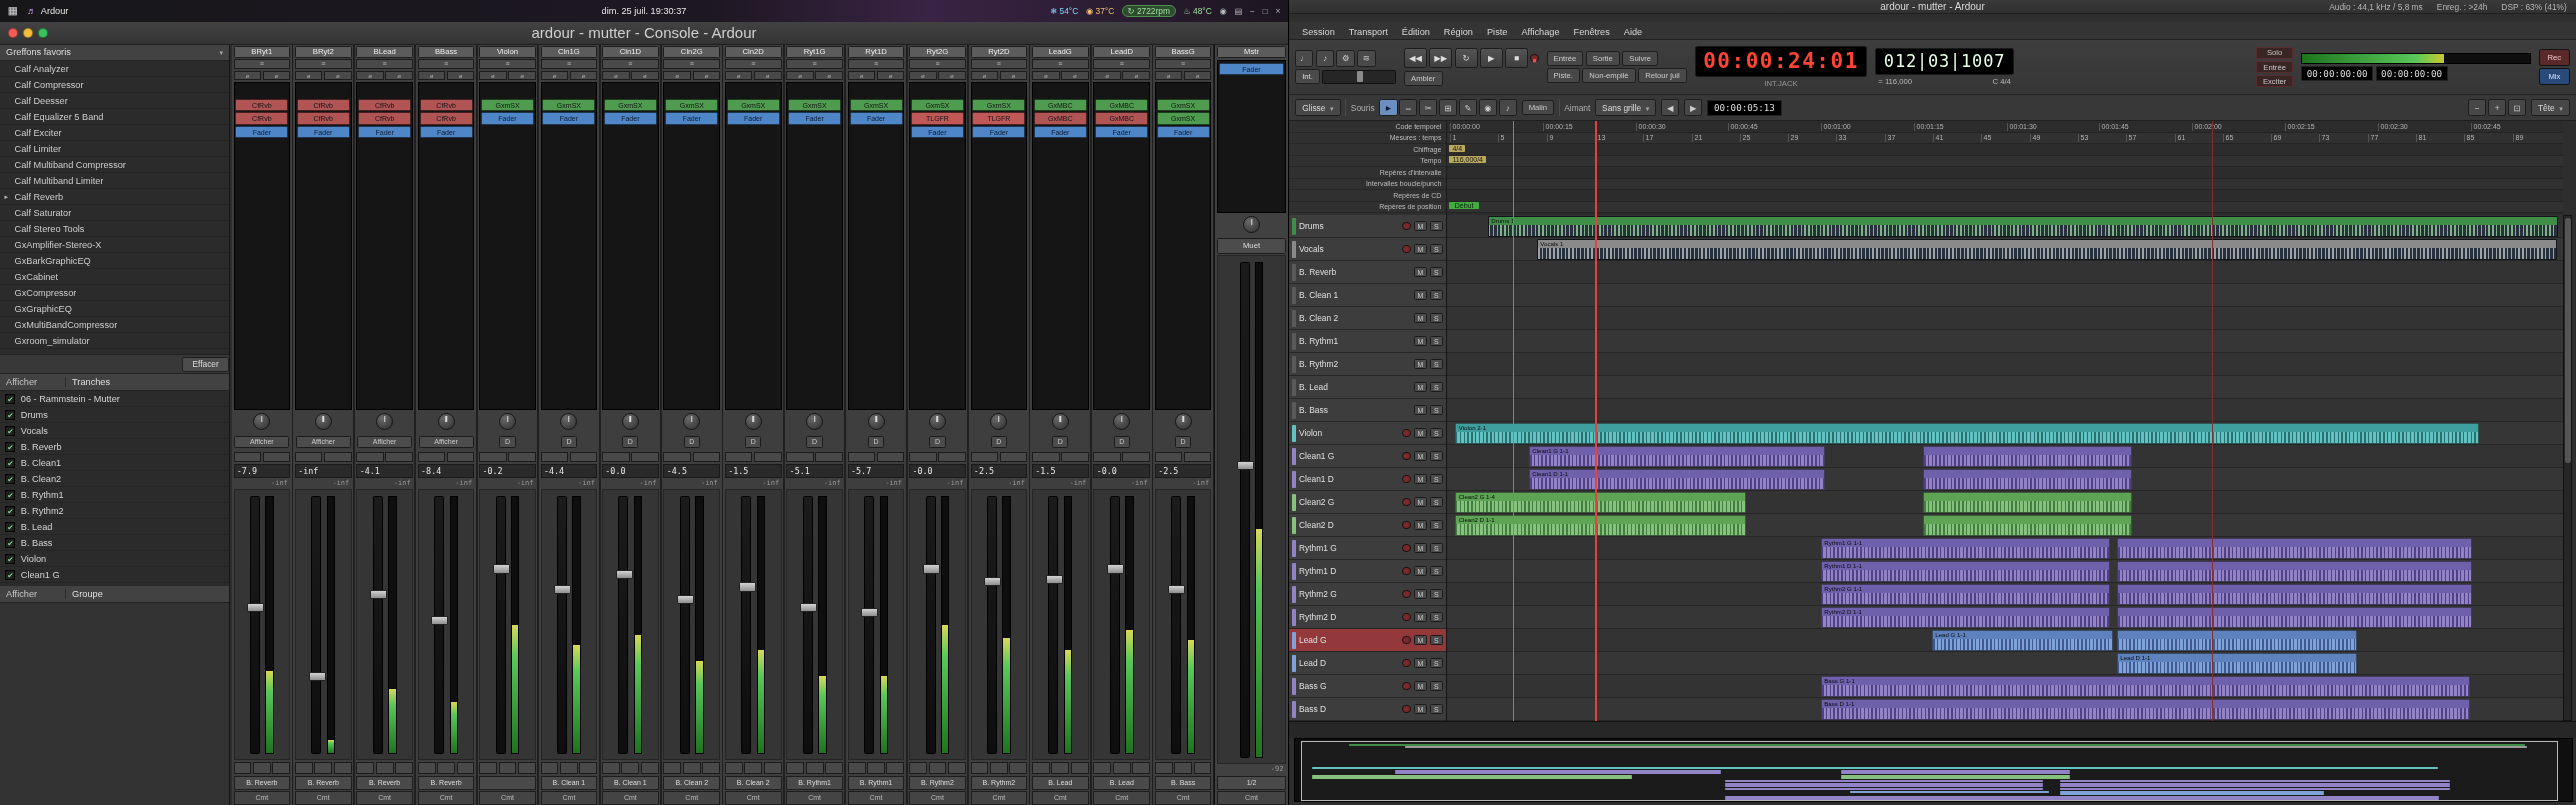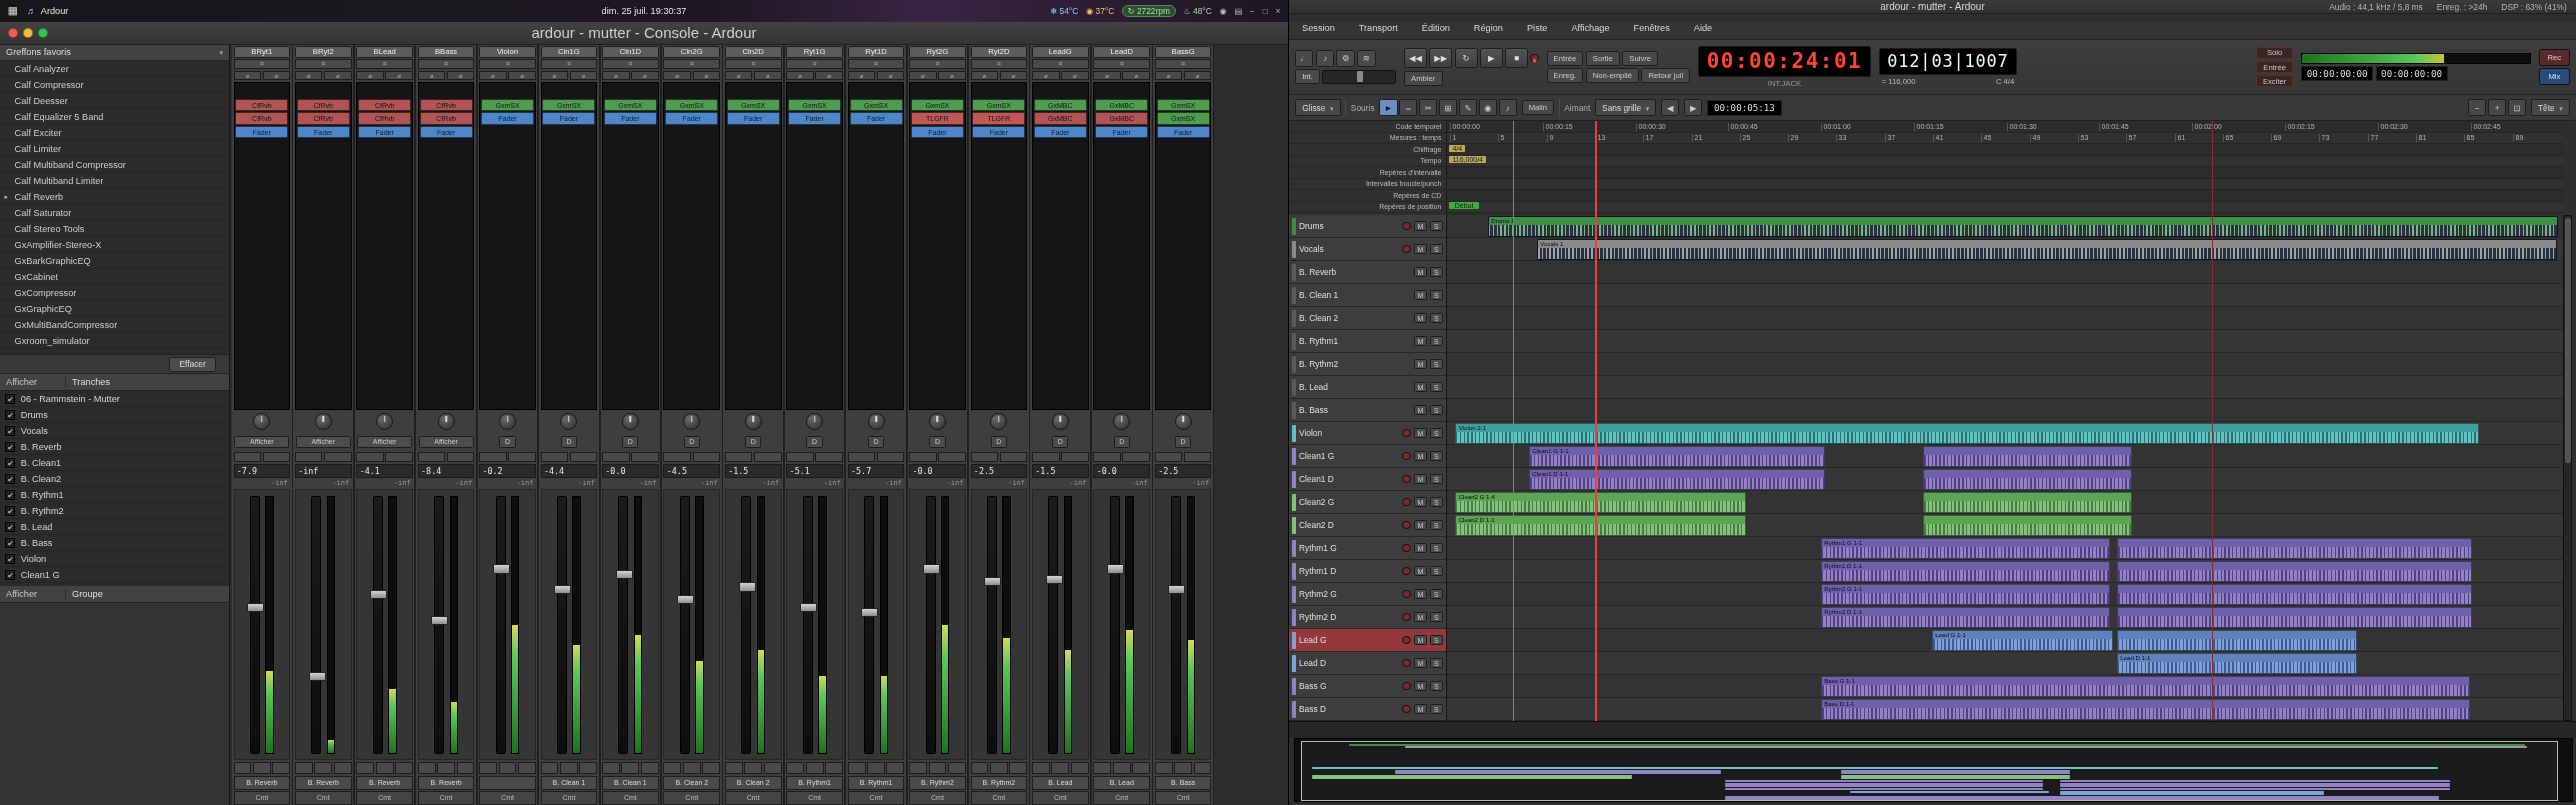--- a/index.html
+++ b/index.html
@@ -29,21 +29,21 @@
 .wtitle-text{position:absolute;left:50%;transform:translateX(-50%);font-size:15px;color:#cfcfcf}
 
 
 .mixer{position:absolute;left:0;top:44px;width:100%;height:761px;background:#2d2d2d}
 .sidebar{position:absolute;left:0;top:0;width:230px;height:100%;background:#333;border-right:0.8px solid #161616;font-size:9.2px;display:flex;flex-direction:column}
 .phead{height:17px;display:flex;justify-content:space-between;align-items:center;padding:0 6.1px;background:#424242;border-bottom:0.8px solid #222;color:#ddd;cursor:pointer}
 .favlist{height:293px;overflow:hidden;background:#2b2b2b}
 .fav{display:flex;height:16px;align-items:center;padding:0 4.6px;color:#cecece;border-bottom:0.8px solid rgba(0,0,0,.15);cursor:pointer}
 .fav .arr{width:10px;font-size:7px;color:#b9b9b9}
 .fav .lbl{white-space:nowrap;overflow:hidden}
-.effrow{height:20px;display:flex;justify-content:flex-end;align-items:center;padding:0 13px;background:#383838;border-top:0.8px solid #222;border-bottom:0.8px solid #222}
+.effrow{height:20px;display:flex;justify-content:flex-end;align-items:center;padding:0 0;background:#383838;border-top:0.8px solid #222;border-bottom:0.8px solid #222}
 .btn{background:#4c4c4c;border:0.8px solid #1f1f1f;border-radius:2.3px;color:#ddd;font-size:8.4px;padding:1.5px 9.2px;cursor:pointer}
 .lhead{height:17px;display:flex;align-items:center;background:#424242;border-bottom:0.8px solid #222}
 .lh-a{width:66px;padding:0 6.1px;border-right:0.8px solid #2a2a2a;color:#c8c8c8;cursor:pointer}
 .lh-b{padding:0 6.1px;color:#e0e0e0}
 .stripslist{height:195px;background:#2b2b2b;overflow:hidden}
 .sitem{display:flex;gap:5.4px;height:16px;align-items:center;padding:0 5.4px;color:#d5d5d5;border-bottom:0.8px solid rgba(0,0,0,.12);cursor:pointer}
 .chk{width:10px;height:10px;background:#1f1f1f;border:0.8px solid #000;color:#8fd48f;font-size:7.7px;line-height:9.2px;text-align:center}
 .sidebar-rest{flex:1;background:#333}
 
 .strips{position:absolute;left:232px;top:0;width:982px;height:100%;display:flex;gap:0.8px;background:#212121}
@@ -73,21 +73,21 @@
 .group-row{height:14px;margin-top:1.5px;background:#4a4a4a;border:0.8px solid #1d1d1d;font-size:7px;color:#ddd;text-align:center;line-height:12.3px;cursor:pointer;overflow:hidden}
 .cmt-row{height:14px;margin:1.5px 0 0;background:#444;border:0.8px solid #1d1d1d;font-size:7px;color:#bbb;text-align:center;line-height:12.3px;cursor:pointer}
 .master{position:absolute;left:1214px;top:0;width:74px;height:100%;background:#414141;border-left:0.8px solid #101010;display:flex;flex-direction:column;padding:1.5px 2.3px 0}
 .master .proc-box{height:153px;padding-top:1.5px}
 .mute-btn{height:15.3px;margin-top:2.3px;background:#4c4c4c;border:0.8px solid #1a1a1a;border-radius:1.5px;font-size:7.7px;color:#ddd;text-align:center;line-height:14px;cursor:pointer}
 
 
 .rtitle{position:absolute;top:0;left:0;width:100%;height:14px;background:linear-gradient(#3a3a3a,#303030);border-bottom:0.8px solid #1f1f1f;display:flex;align-items:center;padding:0 9.2px;cursor:default}
 .rtitle-text{position:absolute;left:50%;transform:translateX(-50%);font-size:10px;color:#d8d8d8}
 .rstats{margin-left:auto;display:flex;gap:14px;font-size:8.4px;color:#b8b8b8}
-.menubar{position:absolute;top:21.5px;left:0;width:100%;height:18.4px;background:#343434;border-bottom:0.8px solid #222;display:flex;align-items:flex-start;padding:0 6.1px;gap:10px}
+.menubar{position:absolute;top:21.5px;left:0;width:100%;height:18.4px;background:#343434;border-bottom:0.8px solid #222;display:flex;align-items:flex-end;padding:0 6.1px;gap:0}
 .menu-item{font-size:9.2px;color:#d8d8d8;padding:1.5px 7px;border-radius:1.5px;cursor:pointer}
 .transport{position:absolute;top:40px;left:0;width:100%;height:55px;background:linear-gradient(#3e3e3e,#363636);border-bottom:0.8px solid #222;display:flex;align-items:center;gap:7.7px;padding:3.1px 6.1px;z-index:2}
 .tgroup{display:flex;flex-direction:column;gap:2.3px;justify-content:center}
 .trow,.axrow{display:flex;gap:2.3px;align-items:center}
 .axbtn{width:18.4px;height:17px;background:#4a4a4a;border:0.8px solid #1e1e1e;border-radius:2.3px;color:#ccc;font-size:8.4px;cursor:pointer}
 .sync{height:15.3px;background:#4a4a4a;border:0.8px solid #1e1e1e;border-radius:2.3px;color:#ddd;font-size:7.7px;padding:0 6.1px;cursor:pointer}
 .shuttle{width:74px;height:14px;background:#262626;border:0.8px solid #111;border-radius:1.5px;position:relative;cursor:pointer;display:inline-block}
 .sh-thumb{position:absolute;left:34px;top:0.8px;width:6.1px;height:10.7px;background:#8a8a8a;border-radius:0.8px}
 .tbtn{width:23px;height:20px;background:linear-gradient(#545454,#3f3f3f);border:0.8px solid #1c1c1c;border-radius:2.3px;color:#ddd;font-size:8.4px;cursor:pointer}
 .tbtn.rec{color:#e05555}
@@ -974,20 +974,41 @@
     <div class="mini-btns">
       <span class="pbtn"></span>
       <span class="pbtn"></span>
       <span class="pbtn"></span>
     </div>
     <div class="group-row">B. Bass</div>
     <div class="cmt-row">Cmt</div>
   </div>
         </div>
 
+      <div class="master">
+        <div class="strip-name">Mstr</div>
+        <div class="proc-box">
+          <div class="chip fader">Fader</div>
+        </div>
+        <div class="knob-row">
+          <span class="knob"></span>
+        </div>
+        <div class="mute-btn">Muet</div>
+        <div class="fader-area">
+          <div class="fader-track">
+              <div class="fader-handle" style="bottom:58%"></div>
+            </div>
+          <div class="meter">
+              <div class="meter-fill" style="height:46%"></div>
+            </div>
+        </div>
+        <div class="peak-row">-92</div>
+        <div class="group-row">1/2</div>
+        <div class="cmt-row">Cmt</div>
+      </div>
     </div>
   </section>
 
   <section class="monitor right">
 
     <div class="rtitle">
       <span class="rtitle-text">ardour - mutter - Ardour</span>
       <span class="rstats">
           <span>Audio : 44,1 kHz / 5,8 ms</span>
           <span>Enreg. : &gt;24h</span>
@@ -1034,21 +1055,21 @@
             <button class="smallbtn">Ambler</button>
           </div>
       </div>
       <div class="tgroup">
         <div class="trow">
           <button class="smallbtn">Entrée</button>
           <button class="smallbtn">Sortie</button>
           <button class="smallbtn">Suivre</button>
         </div>
         <div class="trow">
-          <button class="smallbtn">Enreg.</button>
+          <button class="smallbtn">Piste.</button>
           <button class="smallbtn">Non-empilé</button>
           <button class="smallbtn">Retour juil</button>
         </div>
       </div>
       <div class="tgroup">
         <div class="clock main">00:00:24:01</div>
         <div class="clock-sub">INT.JACK</div>
       </div>
       <div class="tgroup">
         <div class="clock sec">012|03|1007</div>

